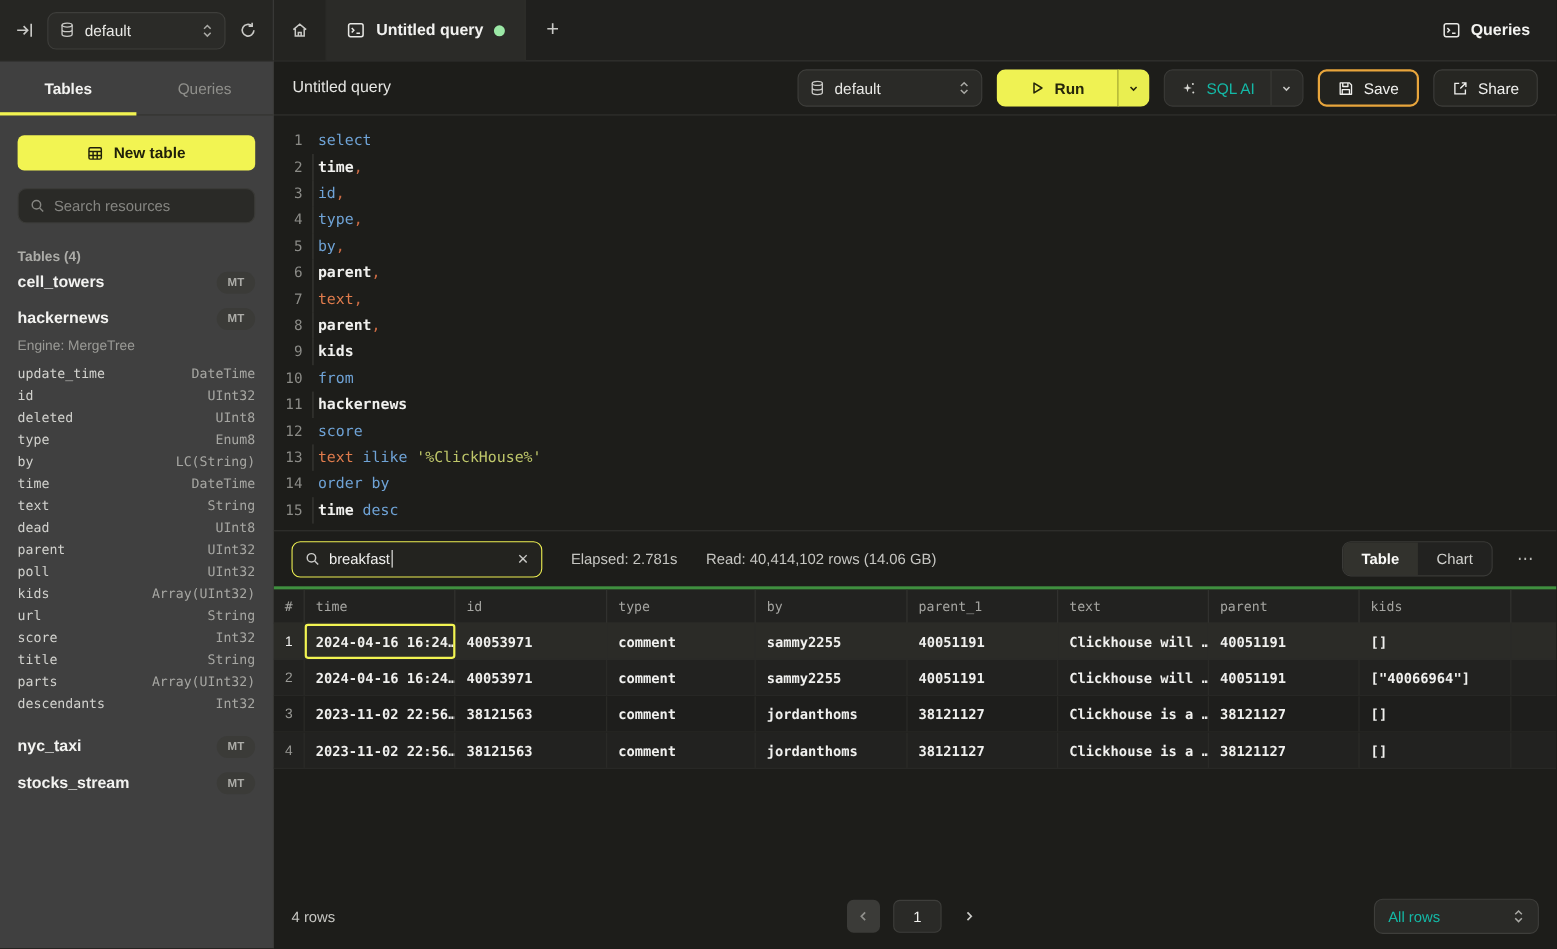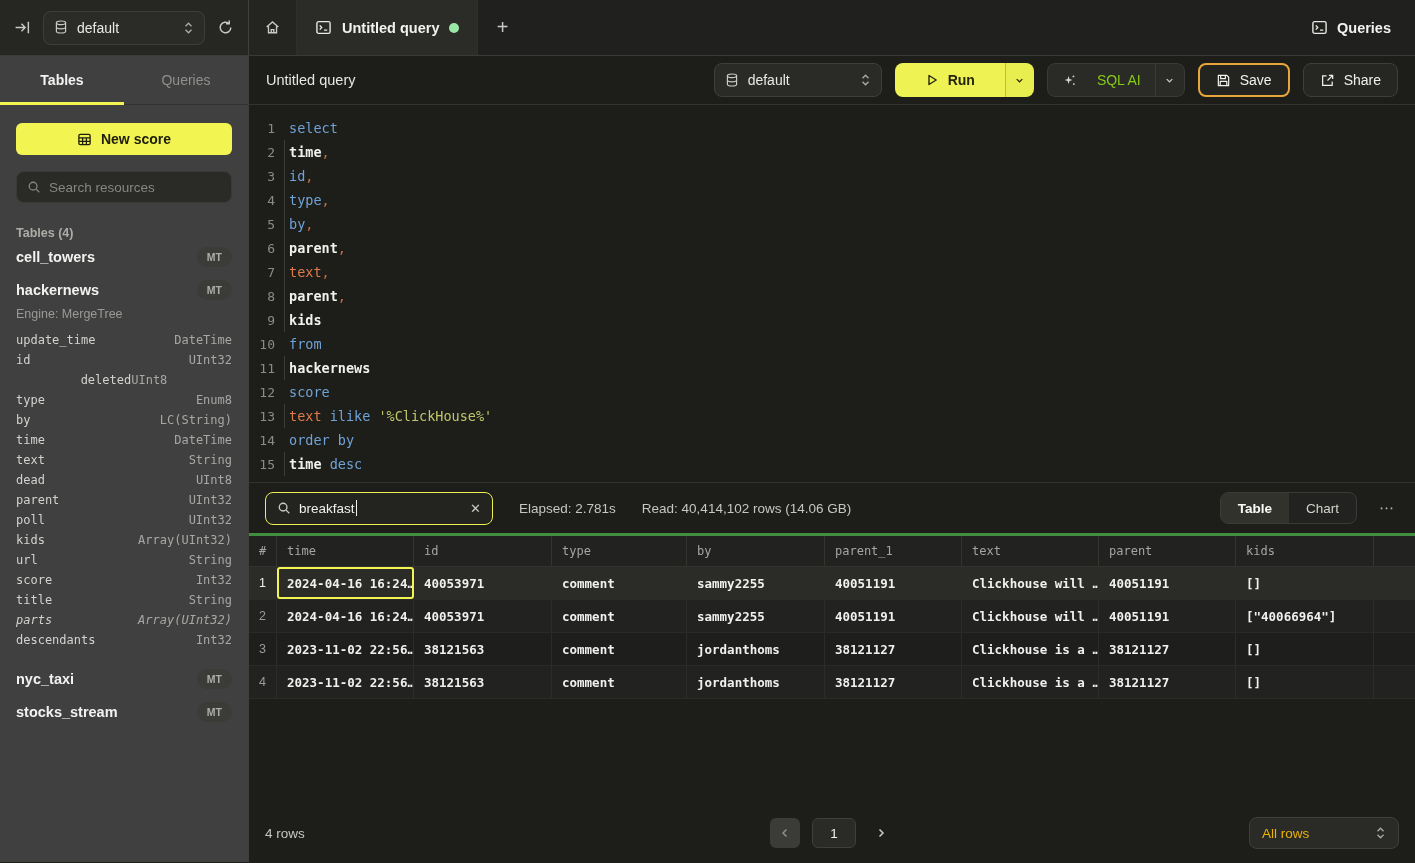--- a/index.html
+++ b/index.html
@@ -50,21 +50,21 @@
   
   .main { flex:1; display:flex; flex-direction:column; background:#1D1D1A; min-width:0; }
   .query-toolbar { height:49px; flex:none; display:flex; align-items:center; padding:0 17px 0 17px; border-bottom:1px solid #33332F; gap:12px; }
   .qt-title { font-size:14.5px; color:#E6E6E3; }
   .qt-right { margin-left:auto; display:flex; align-items:center; gap:13px; }
   .db-select.small { width:168px; flex:none; background:#2A2A27; }
   .split-btn { height:34px; display:flex; align-items:stretch; border-radius:8px; overflow:hidden; cursor:pointer; }
   .run-main { background:#EFF253; color:#26260A; display:flex; align-items:center; gap:9px; padding:0 30px; font-size:14px; font-weight:700; }
   .run-chev { background:#E9EE50; border-left:1px solid #B9BE33; width:29px; display:flex; align-items:center; justify-content:center; }
   .sqlai { border:1px solid #3A3A37; background:#2A2A27; }
-  .sqlai-main { display:flex; align-items:center; gap:20px; padding:0 14px; font-size:14px; color:#84cc16; }
+  .sqlai-main { display:flex; align-items:center; gap:9px; padding:0 14px; font-size:14px; color:#14b8a6; }
   .sqlai-chev { border-left:1px solid #3A3A37; width:29px; display:flex; align-items:center; justify-content:center; }
   .btn { height:34px; display:flex; align-items:center; gap:9px; padding:0 16px; border-radius:8px; font-size:14px; color:#F0F0EE; cursor:pointer; background:#23231F; }
   .save-btn { border:2px solid #E8A53C; }
   .share-btn { border:1px solid #3E3E3B; background:#262622; }
 
   
   .editor { height:377px; flex:none; padding-top:11px; font-family:"DejaVu Sans Mono", monospace; font-size:13.5px; cursor:text; }
   .code-line { display:flex; height:24px; align-items:center; }
   .gutter { width:26px; flex:none; text-align:right; color:#8B8B87; font-size:13px; }
   .code-content { position:relative; padding-left:14px; white-space:pre; height:24px; display:flex; align-items:center; }
@@ -98,21 +98,21 @@
 
   .spacer { flex:1; }
 
   
   .results-footer { height:58px; flex:none; display:flex; align-items:center; padding:0 16px; position:relative; }
   .row-count { font-size:13.5px; color:#C6C6C2; }
   .pagination { position:absolute; left:50%; transform:translateX(-50%); display:flex; align-items:center; gap:12px; }
   .pg-prev { width:30px; height:30px; border-radius:6px; background:#3B3B38; display:flex; align-items:center; justify-content:center; cursor:default; }
   .pg-page { min-width:44px; height:30px; border-radius:6px; background:#2A2A27; border:1px solid #3E3E3B; display:flex; align-items:center; justify-content:center; font-size:13.5px; color:#F0F0EE; cursor:pointer; }
   .pg-next { width:26px; display:flex; justify-content:center; cursor:pointer; }
-  .rows-select { margin-left:auto; width:150px; height:32px; background:#2A2A27; border:1px solid #3E3E3B; border-radius:8px; display:flex; align-items:center; padding:0 12px; font-size:13.5px; color:#eab308; cursor:pointer; }
+  .rows-select { margin-left:auto; width:150px; height:32px; background:#2A2A27; border:1px solid #3E3E3B; border-radius:8px; display:flex; align-items:center; padding:0 12px; font-size:13.5px; color:#14b8a6; cursor:pointer; }
   .rows-select .lbl { flex:1; }
   .caret { display:inline-block; width:1px; height:16px; background:#F0F0EE; margin-left:1px; vertical-align:middle; }
 </style>
 </head>
 <body>
 
 <div class="topbar">
   <div class="topbar-left">
     <span class="icon-btn">
       <svg width="17" height="17" viewBox="0 0 16 16" fill="none" stroke="#C9C9C6" stroke-width="1.4">
@@ -180,21 +180,21 @@
       <div class="sidebar-tab">Queries</div>
     </div>
     <div class="sidebar-body">
       <button class="new-table-btn">
         <span>
           <svg width="15" height="15" viewBox="0 0 16 16" fill="none" stroke="#20200A" stroke-width="1.4">
               <rect x="2" y="2.5" width="12" height="11" rx="1.4"></rect>
               <path d="M2 6.2h12M2 9.9h12M6 6.2v7.3M10 6.2v7.3"></path>
             </svg>
         </span>
-        <span>New score</span>
+        <span>New table</span>
       </button>
       <div class="search-box">
         <span>
           <svg width="14" height="14" viewBox="0 0 16 16" fill="none" stroke="#858581" stroke-width="1.5">
               <circle cx="7" cy="7" r="4.4"></circle>
               <path d="M10.4 10.4 14 14"></path>
             </svg>
         </span>
         <input placeholder="Search resources" style="">
       </div>
@@ -211,21 +211,21 @@
           <div class="engine-line">Engine: MergeTree</div>
           <div class="cols-block">
             <div class="col-row" style="display: flex;">
               <div class="cname" style="display: inline;">update_time</div>
               <div class="ctype" style="display: inline;">DateTime</div>
             </div>
             <div class="col-row" style="display: flex;">
               <div class="cname" style="display: inline;">id</div>
               <div class="ctype" style="display: inline;">UInt32</div>
             </div>
-            <div class="col-row" style="display: flex; justify-content: center;">
+            <div class="col-row" style="display: flex;">
               <div class="cname" style="display: inline;">deleted</div>
               <div class="ctype" style="display: inline;">UInt8</div>
             </div>
             <div class="col-row" style="display: flex;">
               <div class="cname" style="display: inline;">type</div>
               <div class="ctype" style="display: inline;">Enum8</div>
             </div>
             <div class="col-row" style="display: flex;">
               <div class="cname" style="display: inline;">by</div>
               <div class="ctype" style="display: inline;">LC(String)</div>
@@ -259,21 +259,21 @@
               <div class="ctype" style="display: inline;">String</div>
             </div>
             <div class="col-row" style="display: flex;">
               <div class="cname" style="display: inline;">score</div>
               <div class="ctype" style="display: inline;">Int32</div>
             </div>
             <div class="col-row" style="display: flex;">
               <div class="cname" style="display: inline;">title</div>
               <div class="ctype" style="display: inline;">String</div>
             </div>
-            <div class="col-row" style="display: flex; font-style: italic;">
+            <div class="col-row" style="display: flex;">
               <div class="cname" style="display: inline;">parts</div>
               <div class="ctype" style="display: inline;">Array(UInt32)</div>
             </div>
             <div class="col-row" style="display: flex;">
               <div class="cname" style="display: inline; text-align: right;">descendants</div>
               <div class="ctype" style="display: inline;">Int32</div>
             </div>
           </div>
           <div class="table-item">
             <div class="name">nyc_taxi</div>

